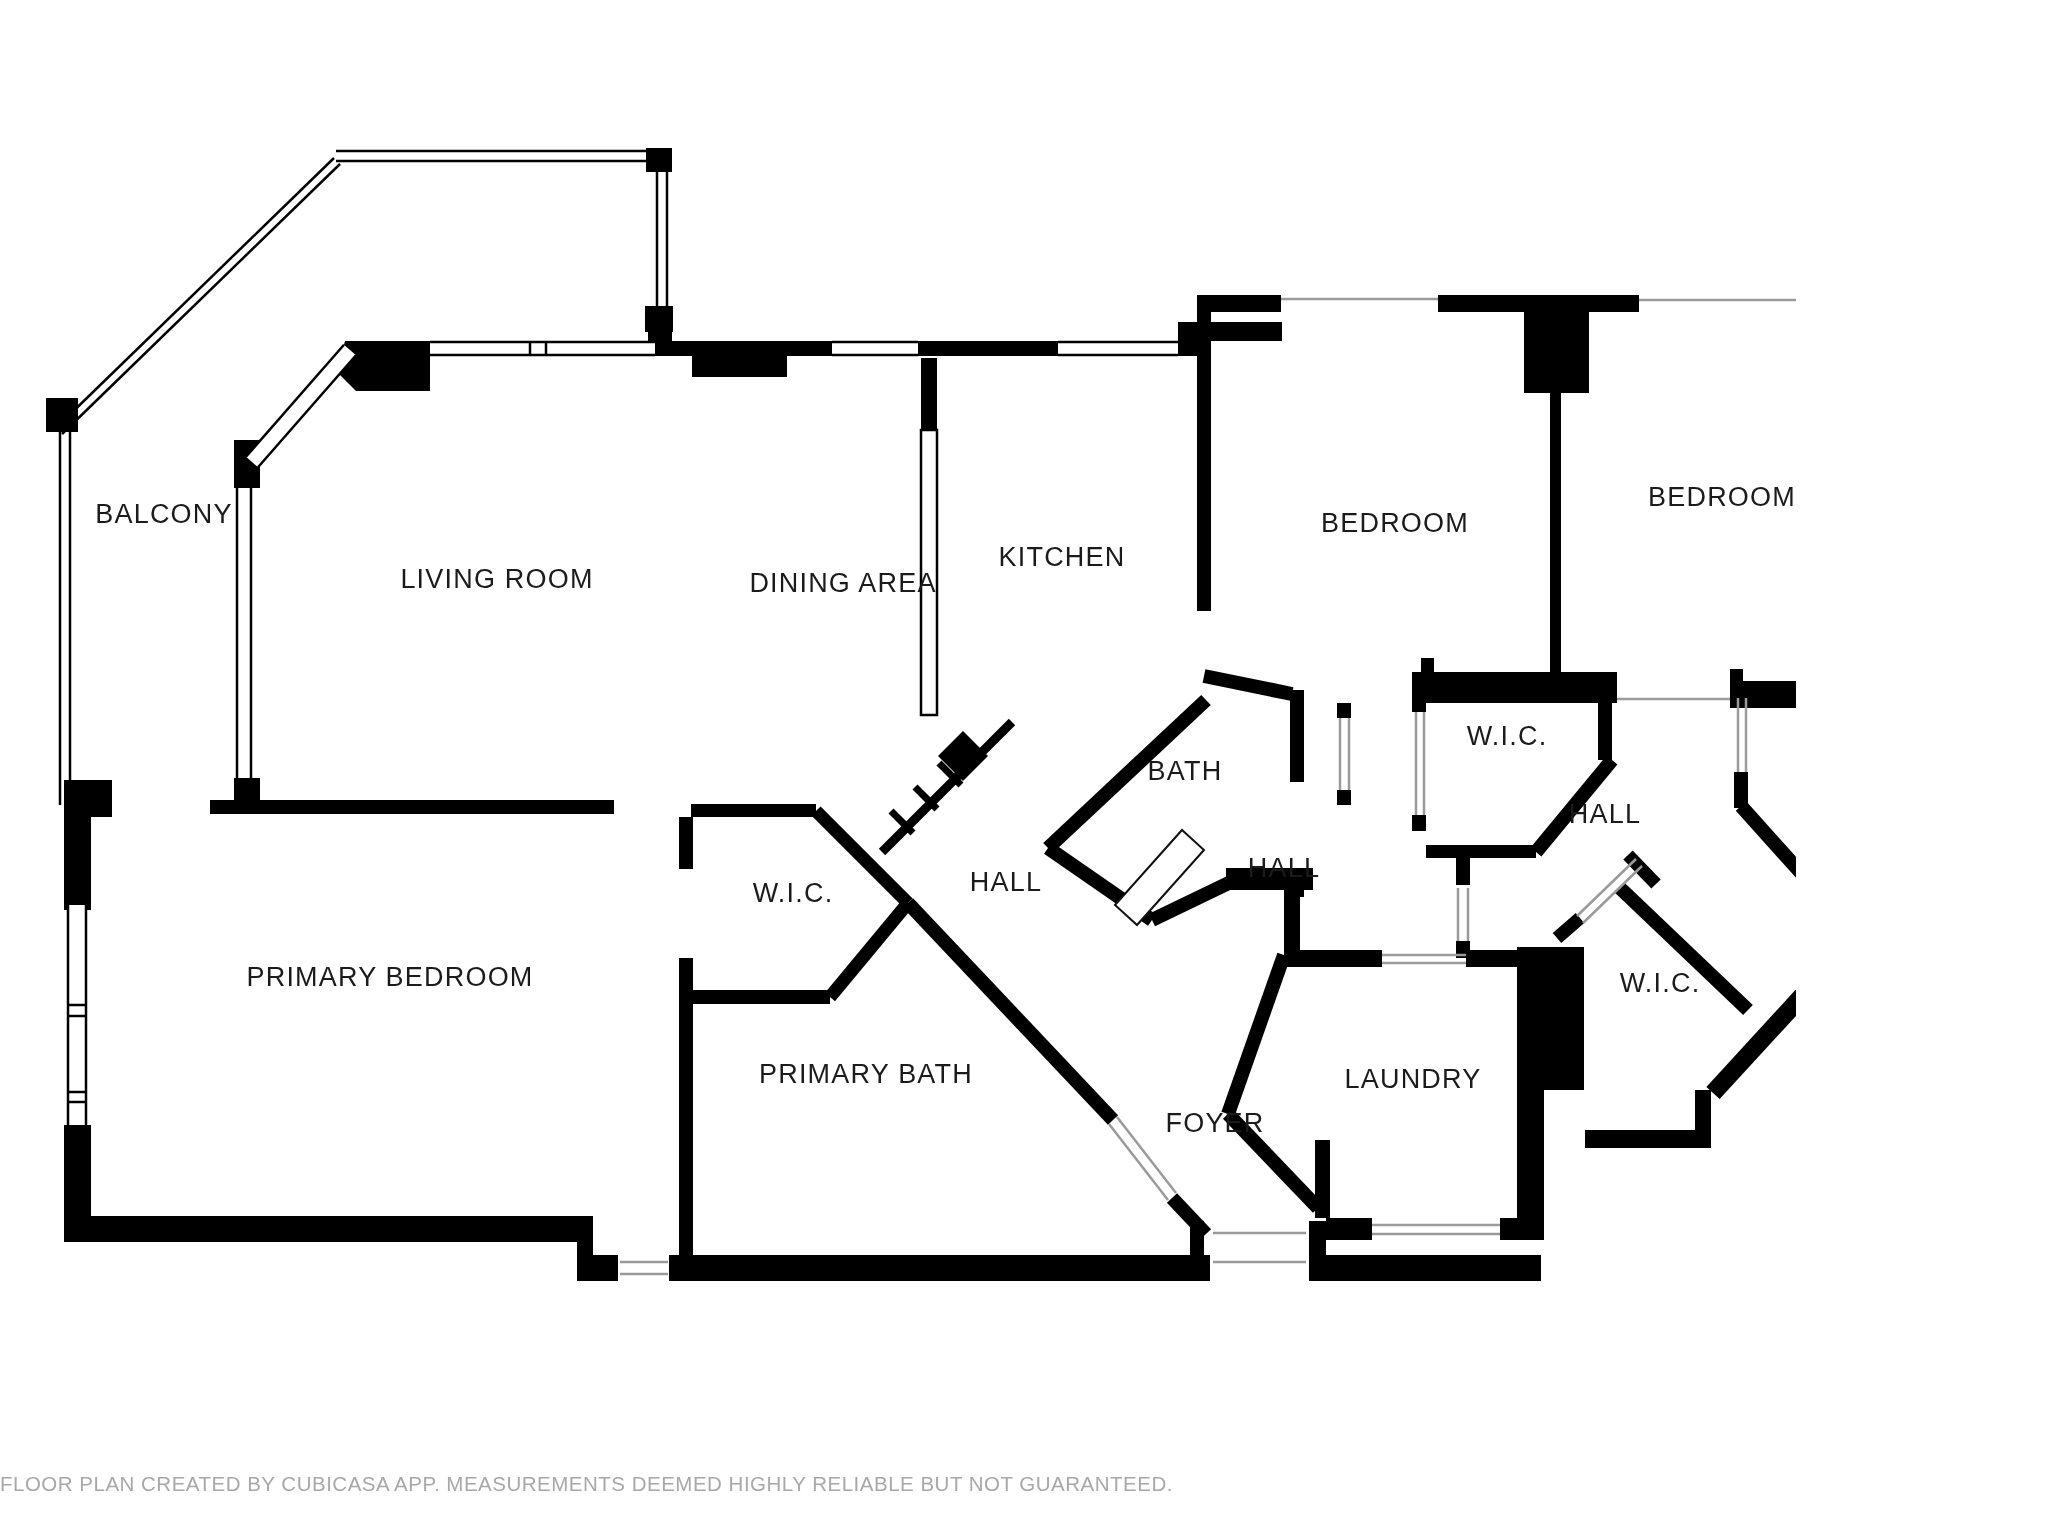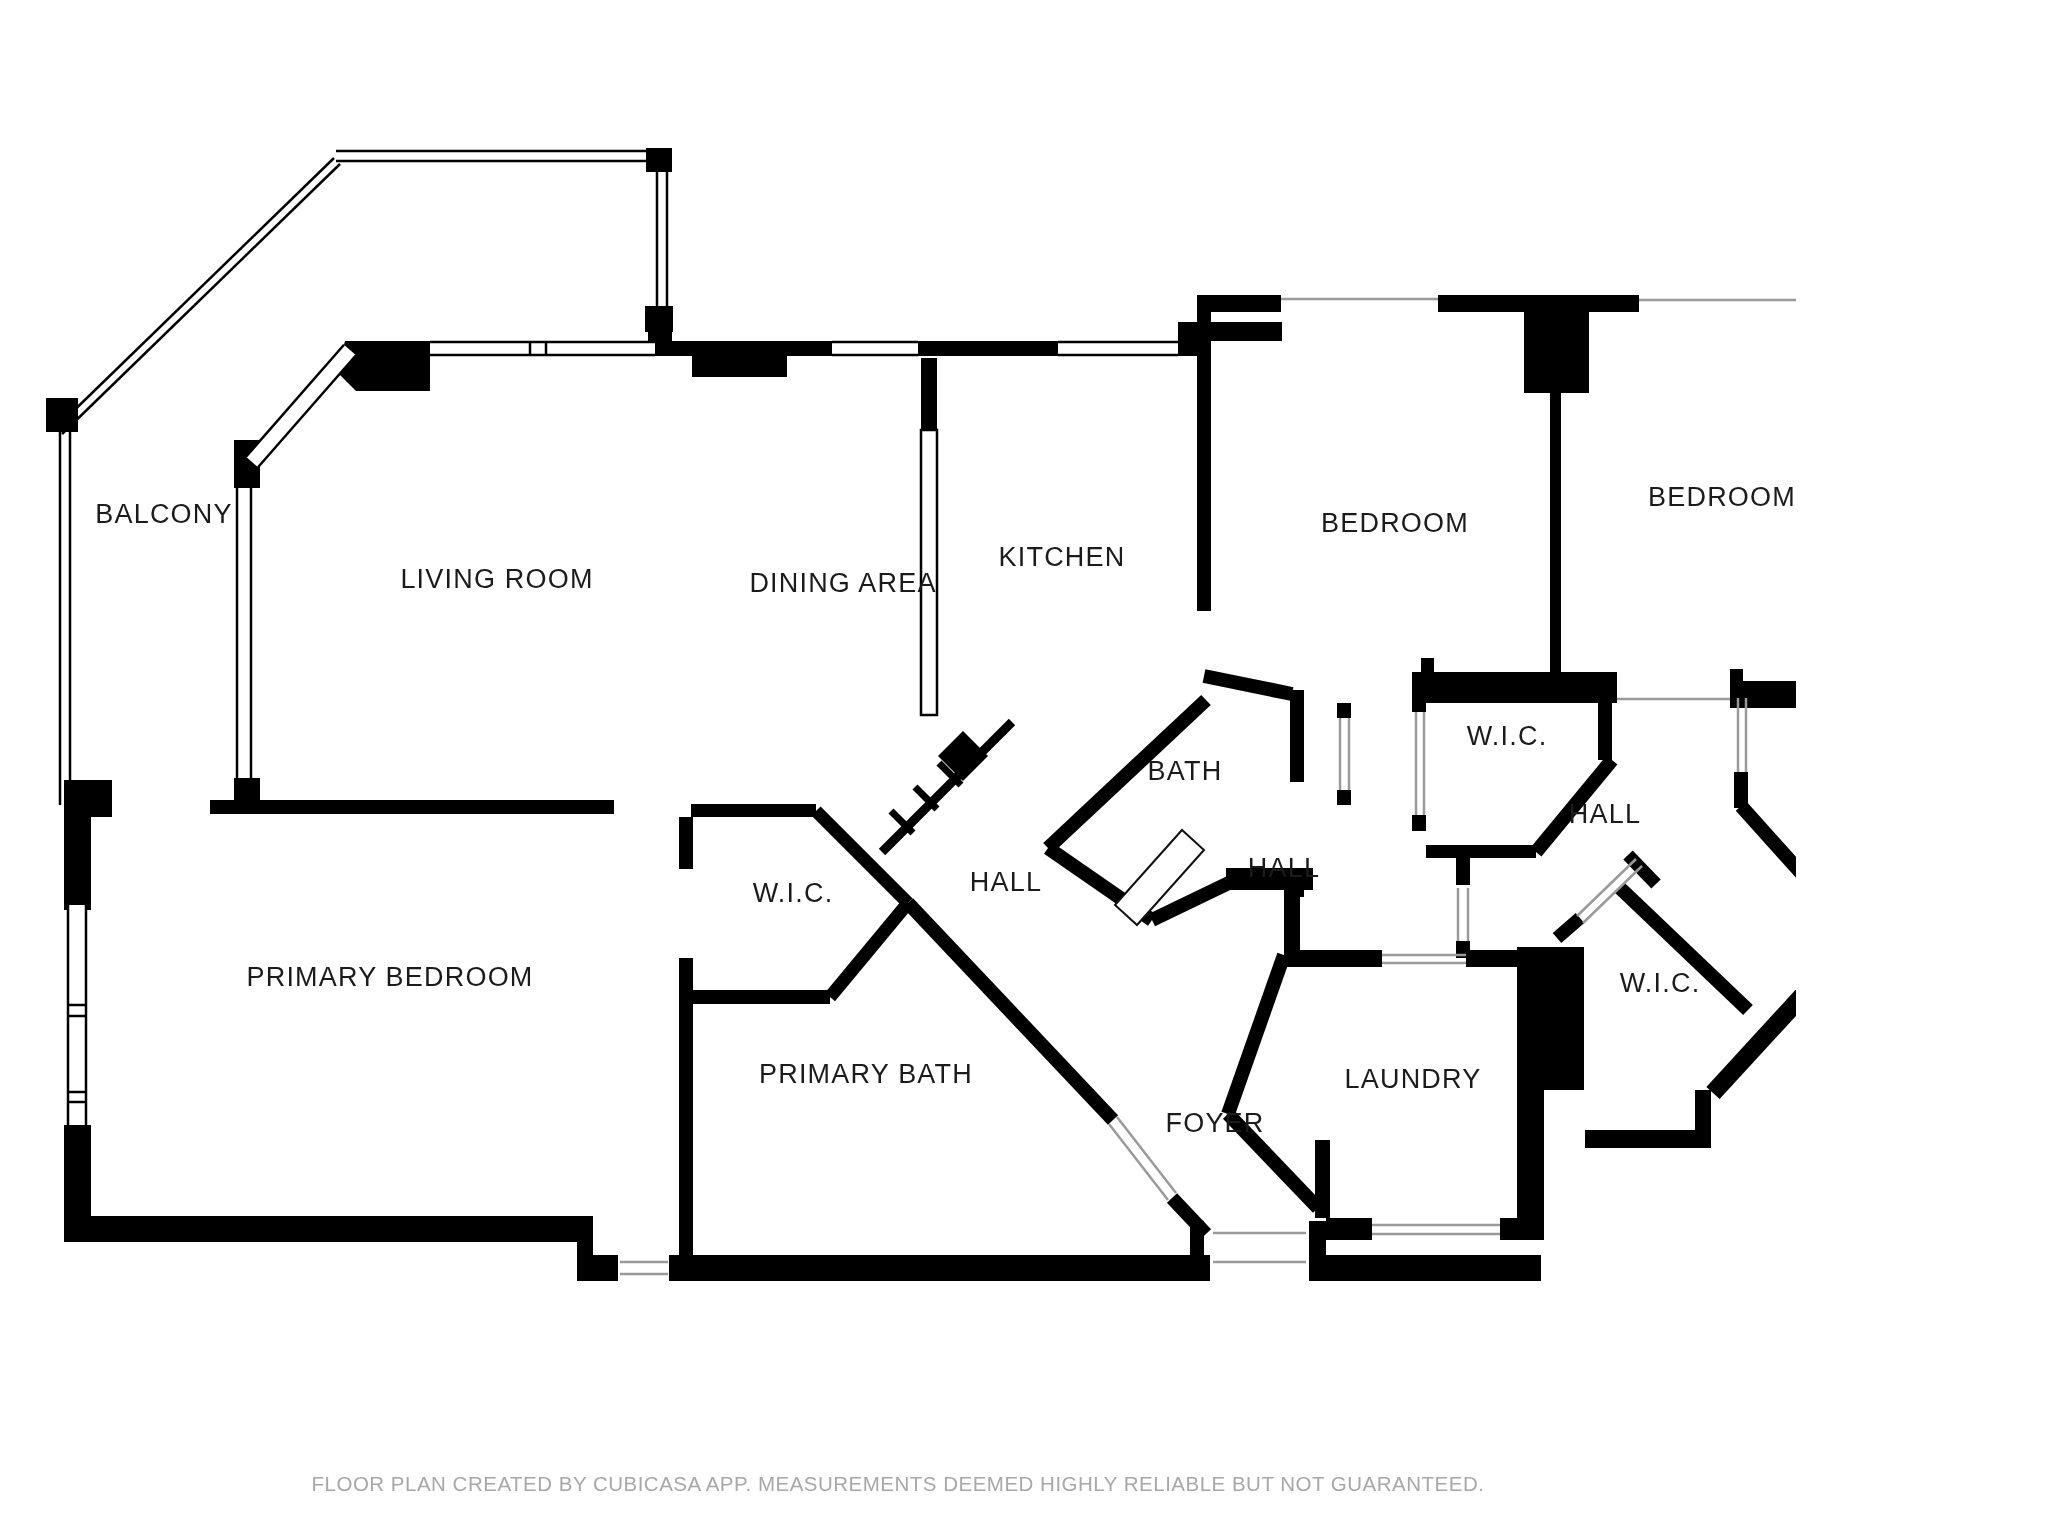--- a/index.html
+++ b/index.html
@@ -1,20 +1,20 @@
 <!DOCTYPE html>
 <html><head>
 <meta charset="utf-8">
 <style>
   html,body{margin:0;padding:0;background:#ffffff;}
   #stage{position:relative;width:1796px;height:1536px;background:#fff;overflow:hidden;
          font-family:"Liberation Sans", sans-serif;}
   #plan-svg{position:absolute;left:0;top:0;}
   .room-label{fill:#1b1b1b;font-family:"Liberation Sans",sans-serif;letter-spacing:1.2px;}
-  #footer-note{position:absolute;left:0;right:0;text-align:center;color:#a8a8a8;
+  #footer-note{position:absolute;left:0;right:0;color:#a8a8a8;
 exceed               font-family:"Liberation Sans",sans-serif;}
 </style>
 </head>
 <body>
 
 <div id="stage">
   <svg id="plan-svg" xmlns="http://www.w3.org/2000/svg" width="2048" height="1536" viewBox="0 0 2048 1536">
       <line x1="56" y1="428" x2="334" y2="158" stroke="#000000" stroke-width="2.5"></line>
       <line x1="62" y1="434" x2="340" y2="164" stroke="#000000" stroke-width="2.5"></line>
       <line x1="336" y1="151" x2="652" y2="151" stroke="#000000" stroke-width="2.5"></line>

